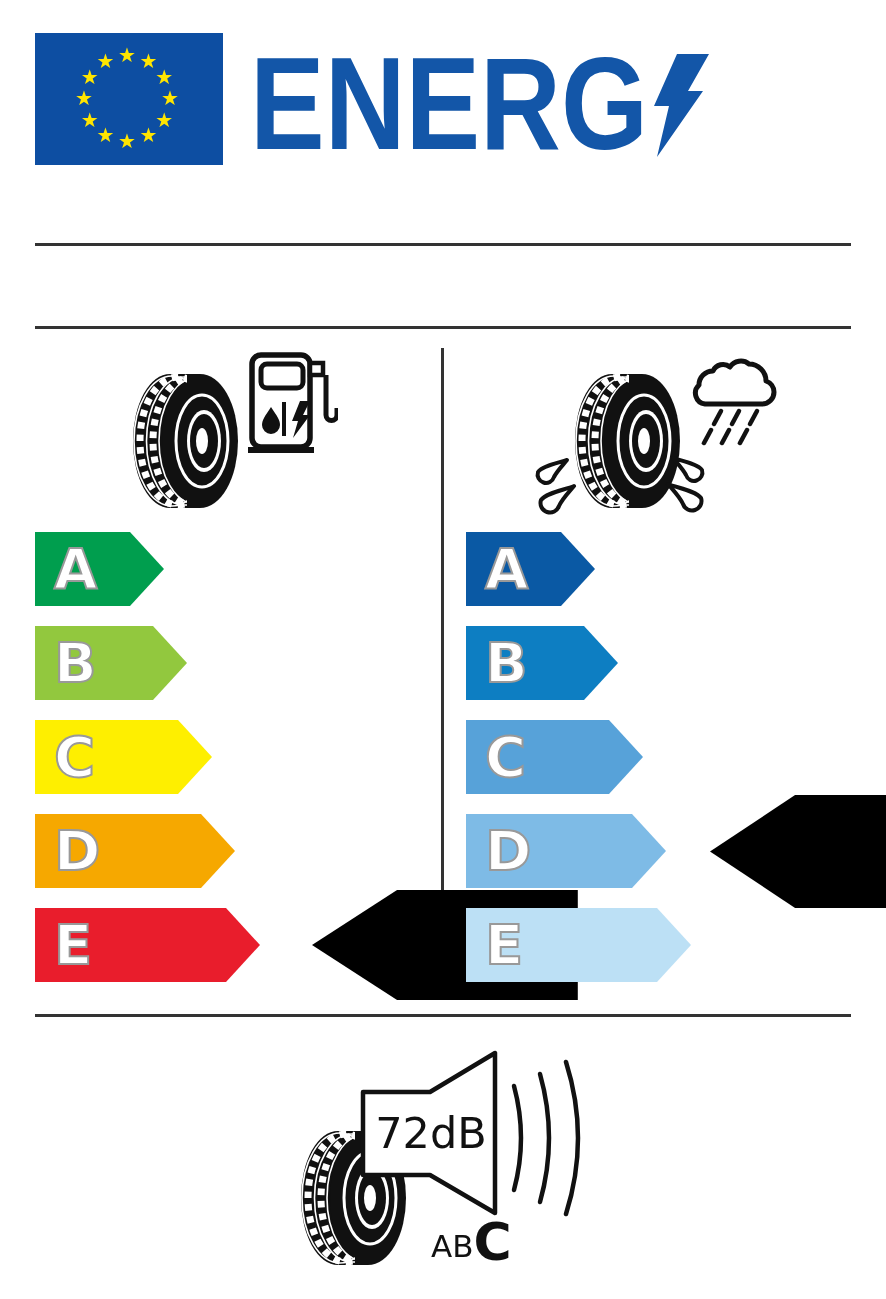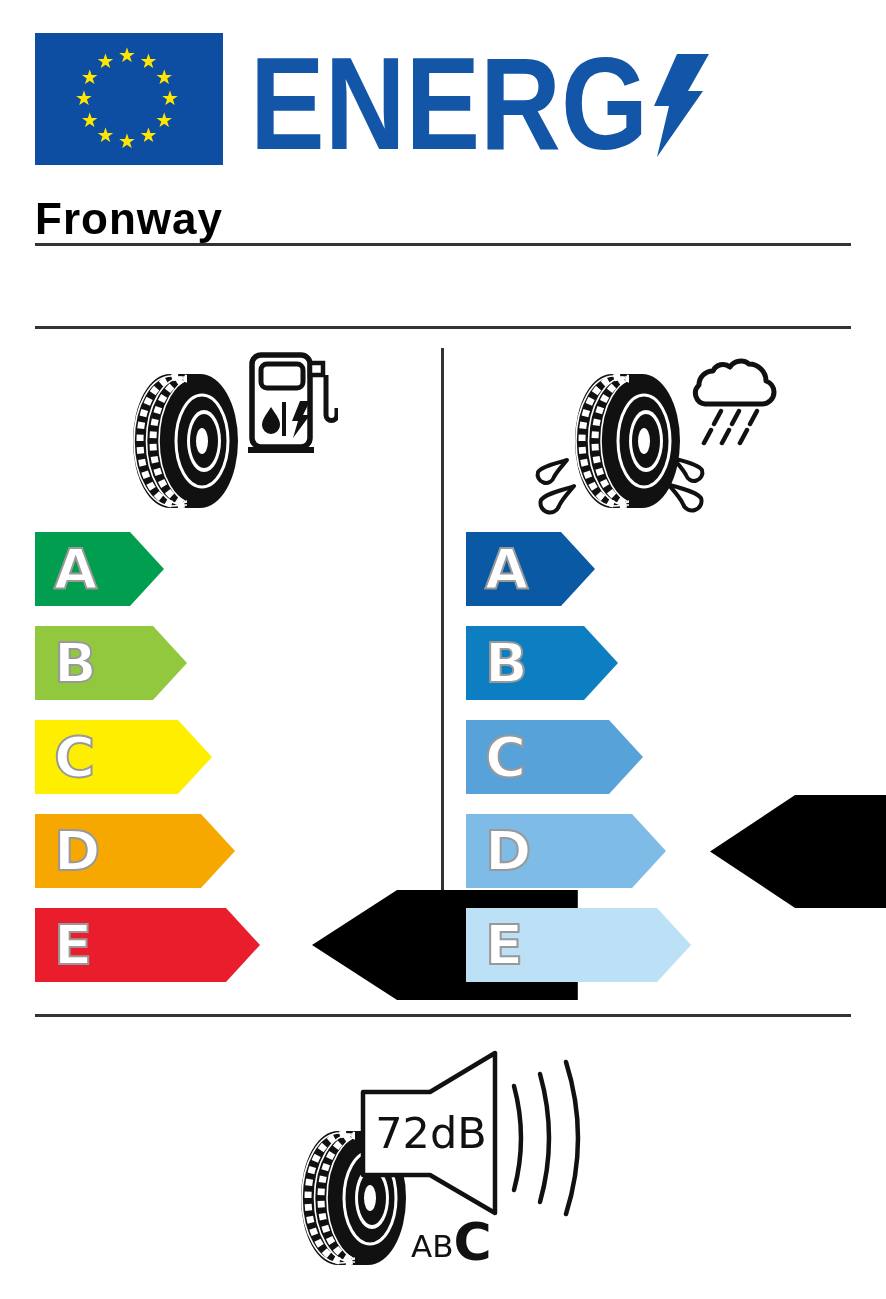--- a/index.html
+++ b/index.html
@@ -23,21 +23,21 @@
                    color:#fff; -webkit-text-stroke:2px #999; margin-left:19px; line-height:74px; }
 
   .badge { position:absolute; background:#000; display:flex; align-items:center;
            clip-path: polygon(32% 0, 100% 0, 100% 100%, 32% 100%, 0 50%);
            box-sizing:border-box; padding-left:30%; }
   .badge .letter { font-family:"DejaVu Sans", sans-serif; font-weight:bold;
                    font-size:78px; color:#fff; }
 
   .db-label { position:absolute; left:366px; top:1108px; width:112px; text-align:center;
               font-family:"DejaVu Sans", sans-serif; font-size:43px; color:#111;margin-left:9px; }
-  .abc { position:absolute; left:411px; top:1218px; display:flex; align-items:flex-end; }
+  .abc { position:absolute; left:431px; top:1218px; display:flex; align-items:flex-end; }
   .abc .small { font-family:"DejaVu Sans", sans-serif; font-size:31px; line-height:40px; color:#111; }
   .abc .big   { font-family:"DejaVu Sans", sans-serif; font-size:52px; line-height:48px;
                 font-weight:bold; color:#111; }
   svg { display:block; }
 </style>
 </head>
 <body>
 
 <div class="page">
 
@@ -78,21 +78,20 @@
       <span class="star" style="left: 40px; top: 55px; color: rgb(255, 229, 0);">★</span>
       <span class="star" style="left: 45.7609px; top: 33.5px; color: rgb(255, 229, 0);">★</span>
       <span class="star" style="left: 61.5px; top: 17.7609px; color: rgb(255, 229, 0);">★</span>
     </div>
 
   <svg class="abs" style="left:250px; top:54px;" width="470" height="104" viewBox="0 0 470 104">
     <text x="0" y="95" font-family="Liberation Sans, sans-serif" font-weight="bold" font-size="131" textLength="398" lengthAdjust="spacingAndGlyphs" fill="#1356A8">ENERG</text>
     <polygon points="427,0 459,0 438,37 453,37 407,103 419,52 404,52" fill="#1356A8"></polygon>
   </svg>
 
-  <div class="brand">Fronway</div>
   <div class="rule" style="left:35px; top:243px; width:816px;"></div>
 
   <div class="rule" style="left:35px; top:326px; width:816px;"></div>
   <div class="vrule" style="left:441px; top:348px; height:640px;"></div>
   <div class="rule" style="left:35px; top:1014px; width:816px;"></div>
 
   <svg class="abs" style="left:131px; top:373px;" width="108" height="136" viewBox="0 0 108 136">
       <use href="#tire"></use>
     </svg>
   <svg class="abs" style="left:248px; top:349px;" width="90" height="106" viewBox="0 0 90 106">

